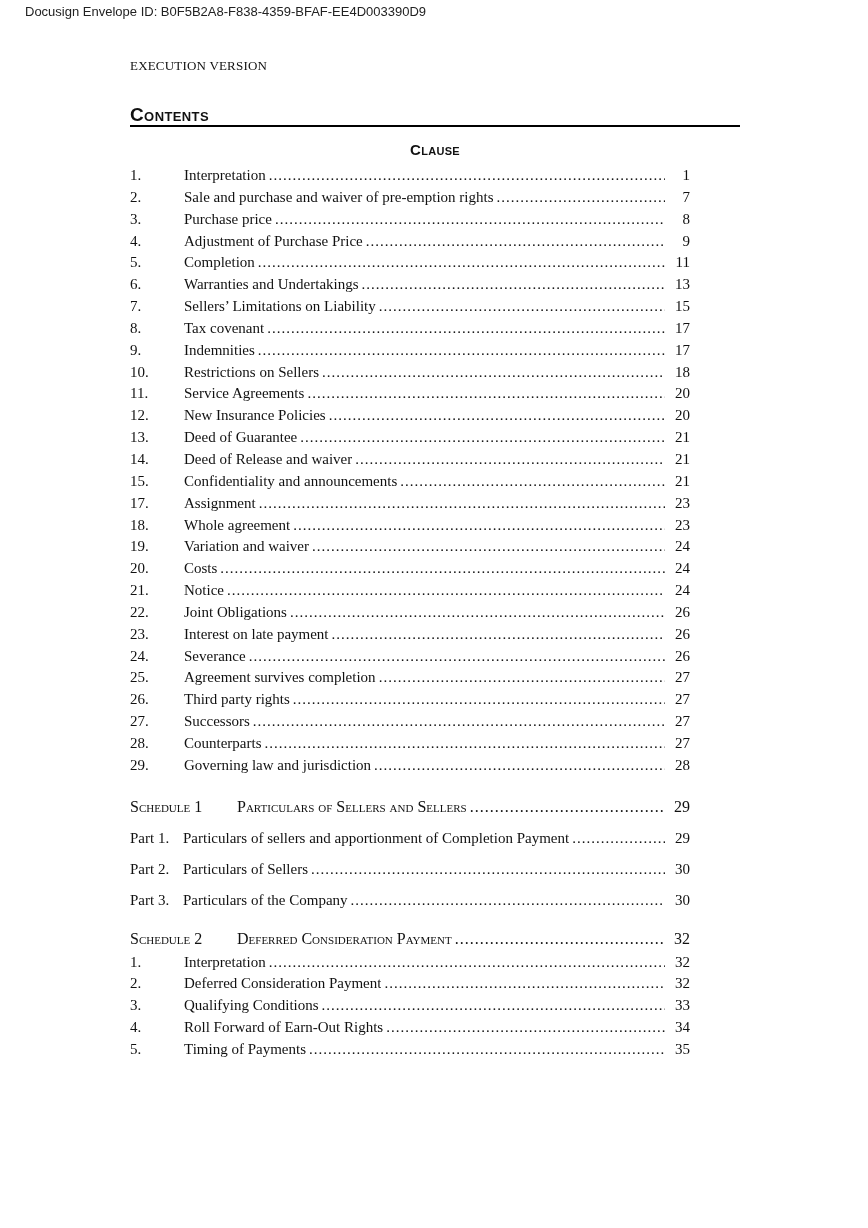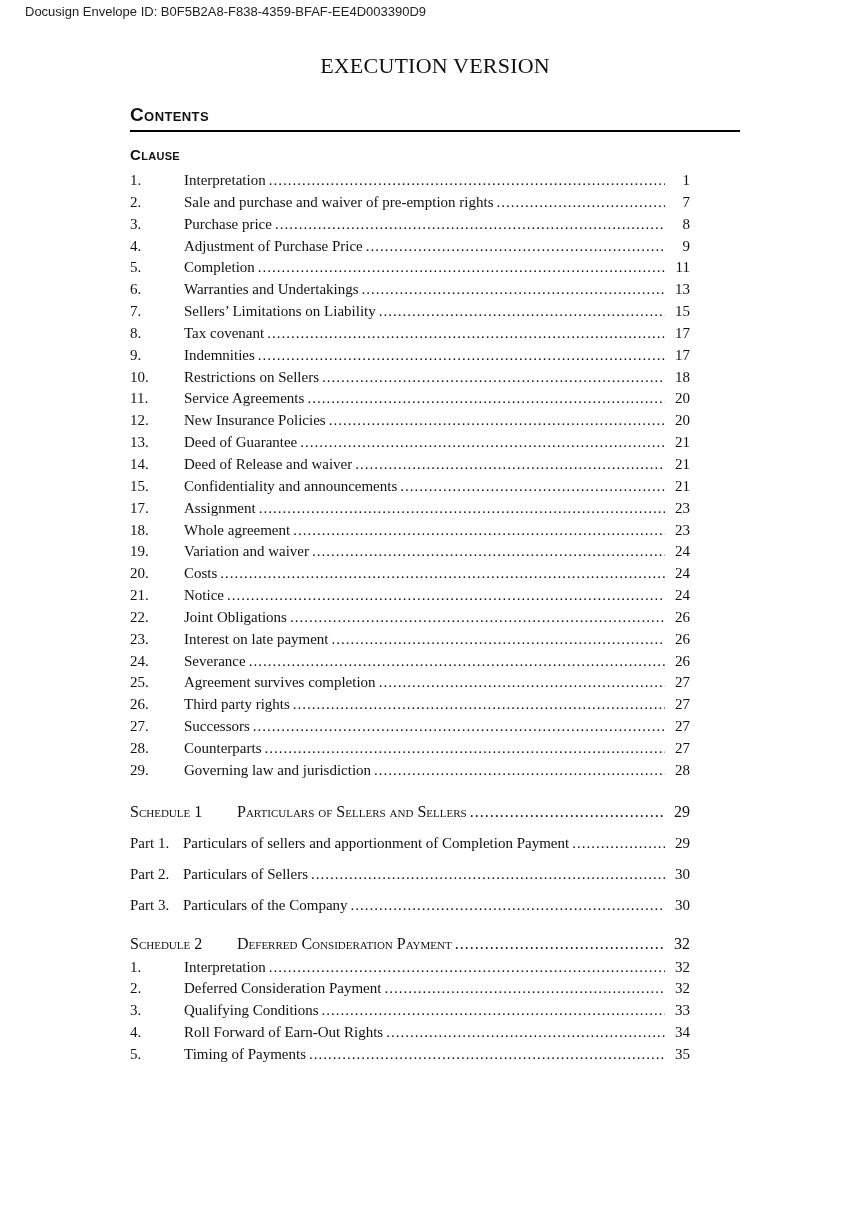--- a/index.html
+++ b/index.html
@@ -19,46 +19,44 @@
     color: #222222;
     white-space: nowrap;
   }
   .content {
     position: absolute;
     left: 130px; top: 0;
     width: 610px;
     padding-top: 57px;
   }
   .exec {
-    font-size: 22px;
+    font-size: 13px;
     line-height: 18px;
     letter-spacing: 0.2px;
-    text-align: center;
   }
   .contents-title {
     margin: 29px 0 0 0;
     font-family: "Liberation Sans", sans-serif;
     font-weight: bold;
     font-size: 19px;
     line-height: 21px;
     font-variant: small-caps;
     letter-spacing: 0.4px;
     border-bottom: 2px solid #000;
-    padding-bottom: 5px;
     width: 610px;
   }
   .sub-heading {
     font-family: "Liberation Sans", sans-serif;
     font-weight: bold;
     font-size: 15px;
     line-height: 17px;
     font-variant: small-caps;
     letter-spacing: 0.3px;
   }
-  .clause-heading { margin: 14px 0 0 0; }
+  .clause-heading { margin: 14px 0 0 0; text-align: center; }
   .schedule-heading { margin: 21px 0 0 0; }
   .toc {
     width: 560px;
     font-size: 15px;
   }
   .clause-list { margin-top: 7px; }
   .row {
     display: flex;
     align-items: baseline;
   }

